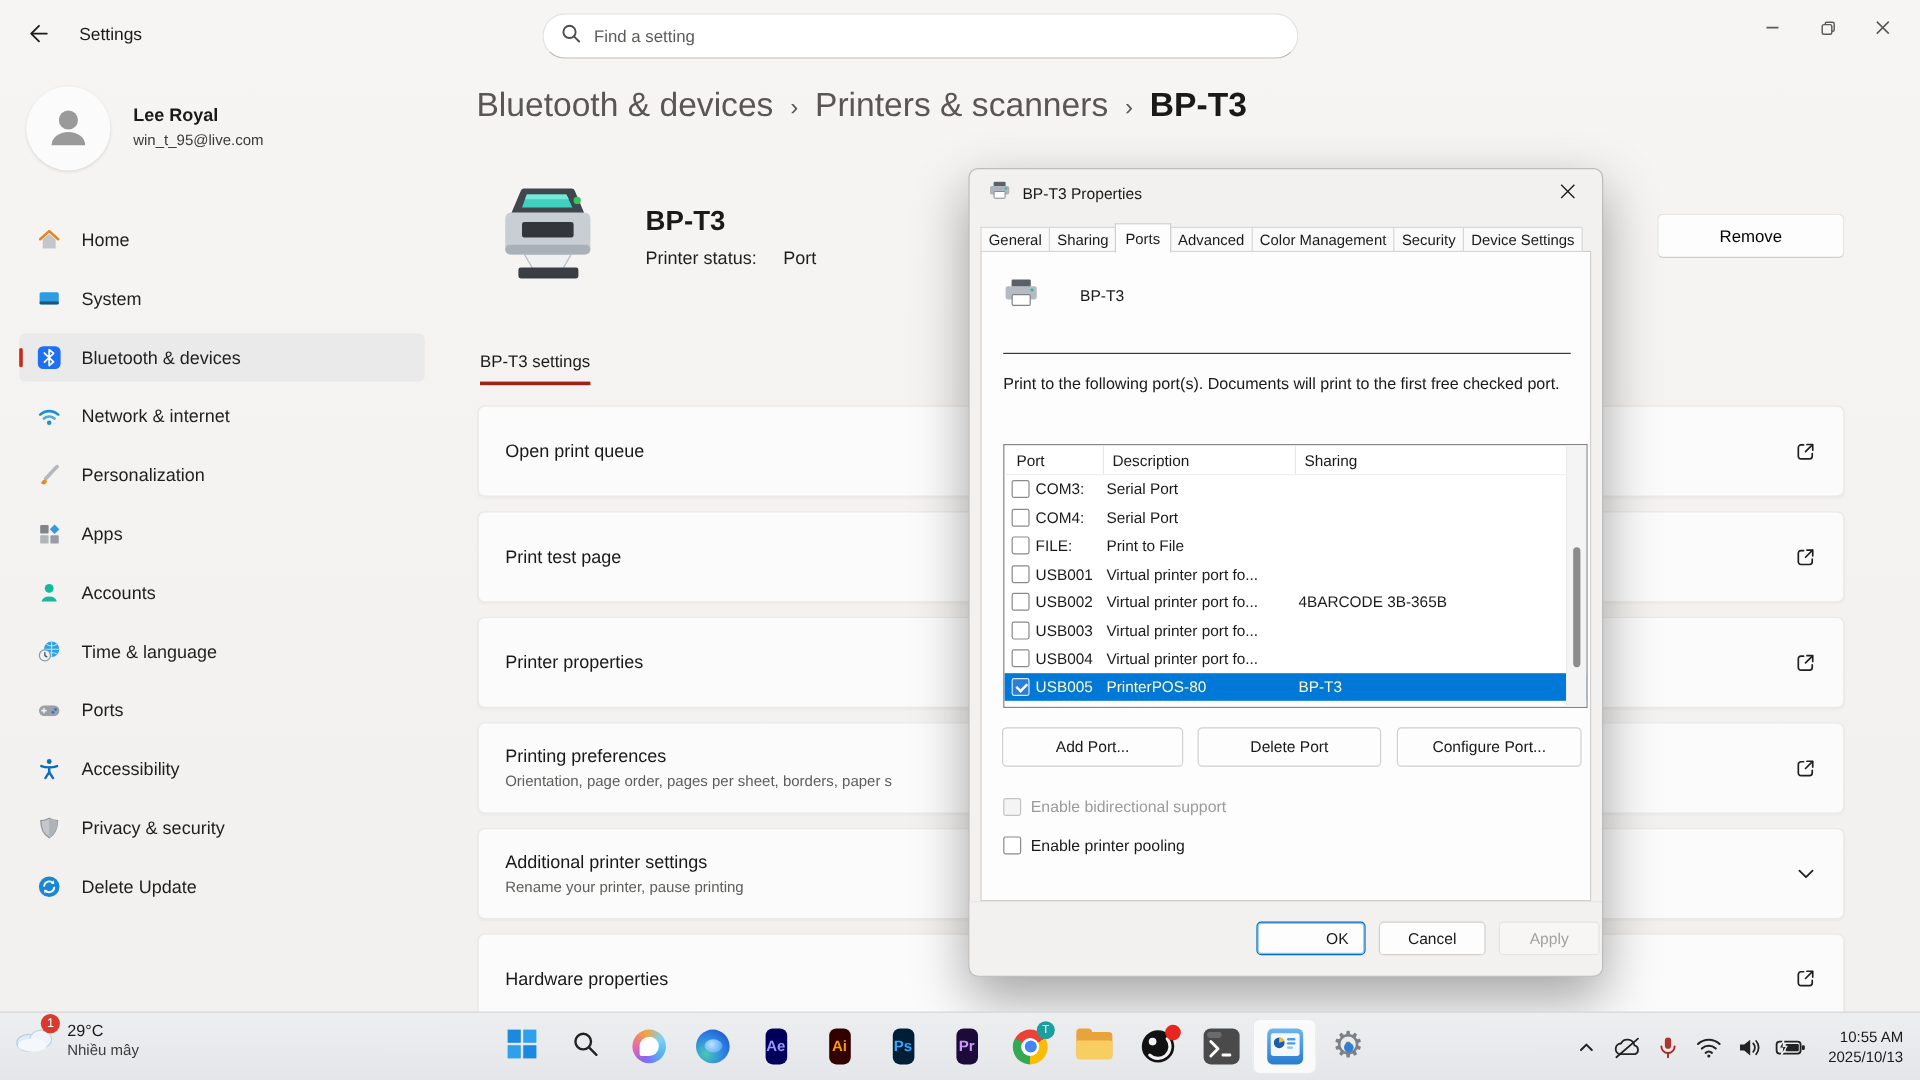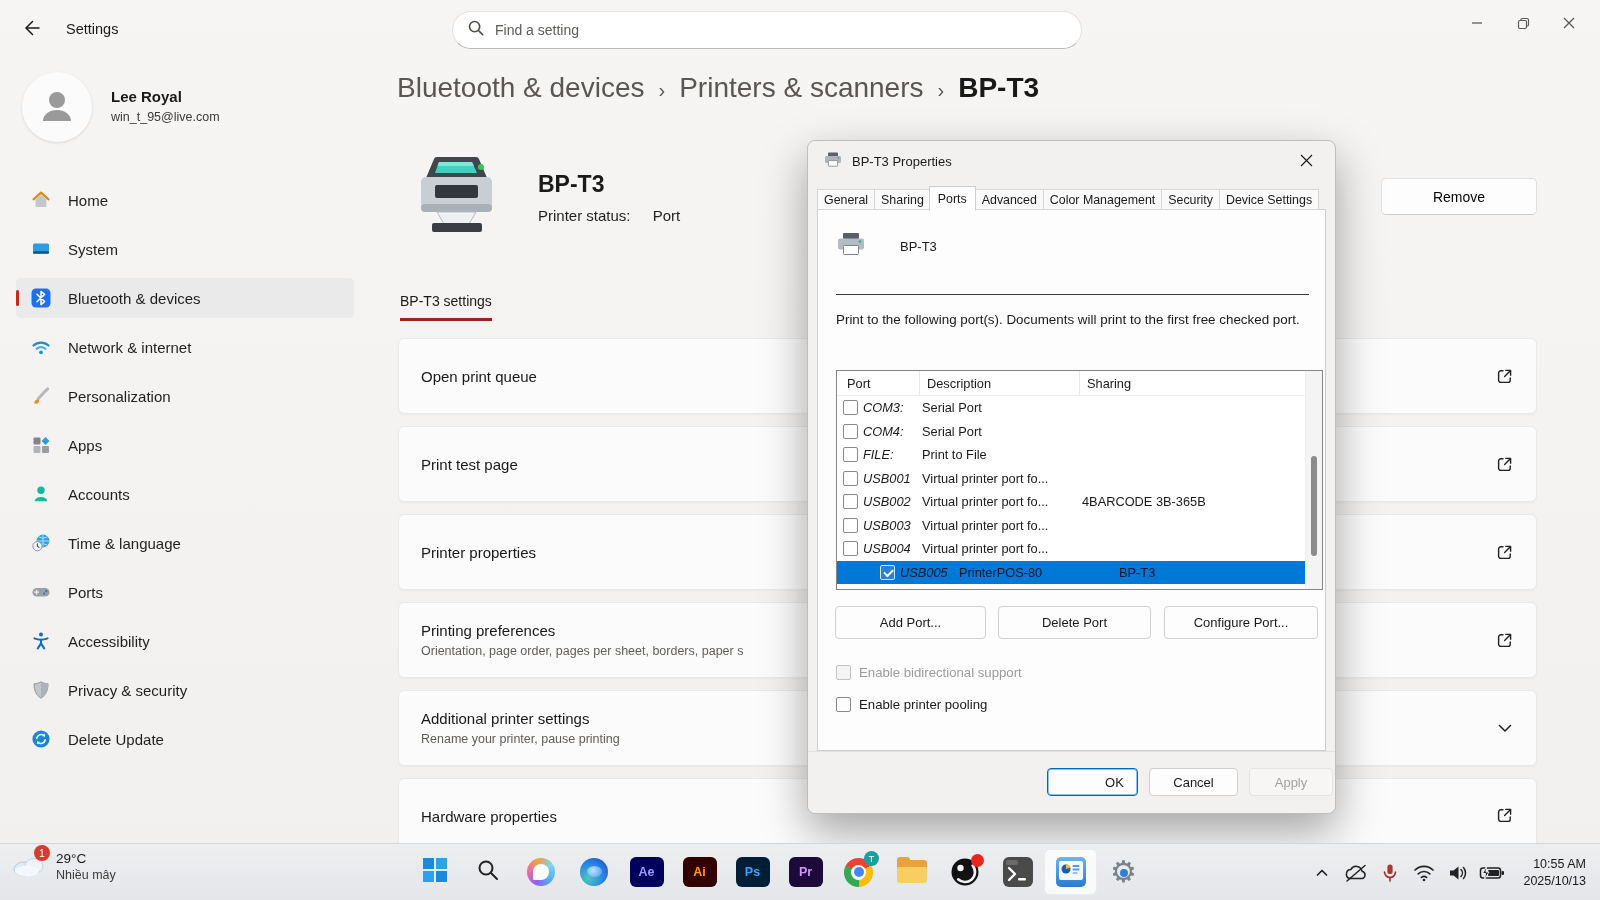--- a/index.html
+++ b/index.html
@@ -57,24 +57,24 @@
   .dlg-printer-name { font-size:13px; margin-left:34px; }
   .dlg-sep { position:absolute; left:18px; right:16px; top:84px; border-top:1px solid #3a3a3a; }
   .dlg-desc { position:absolute; left:18px; top:100px; width:500px; font-size:13.4px; line-height:20px; color:#1a1a1a; }
   .listbox { position:absolute; left:18px; top:160px; width:487px; height:220px; background:#ffffff; border:1px solid #868584; overflow:hidden; }
   .lb-header { position:relative; display:flex; height:25px; align-items:center; font-size:12.8px; border-bottom:1px solid #f0f0f0; }
   .lb-h-port { width:83px; padding-left:10px; border-right:1px solid #e7e7e7; height:100%; display:flex; align-items:center; }
   .lb-h-desc { width:160px; padding-left:7px; border-right:1px solid #e7e7e7; height:100%; display:flex; align-items:center; }
   .lb-h-printer { flex:1; padding-left:7px; }
   .lb-row { display:flex; align-items:center; height:23.5px; font-size:12.8px; cursor:pointer; }
   .lb-row .cb { width:15px; height:15px; margin-left:6px; border:1px solid #8a8a8a; border-radius:2px; background:#fff; flex:none; position:relative; }
-  .lb-port { width:57px; padding-left:5px;font-style:italic; }
+  .lb-port { width:57px; padding-left:5px; }
   .lb-desc { width:160px; padding-left:7px; }
   .lb-printer { flex:1; padding-left:7px; }
-  .lb-row.selected { background:#0078d7; color:#0f172a;padding-left:37px; }
+  .lb-row.selected { background:#0078d7; color:#fef9c3; }
   .lb-row.selected .cb { background:#2b7fd4; border-color:#d8e8f8; }
   .cb.checked::after { content:""; position:absolute; left:2.5px; top:3.5px; width:7px; height:4px; border-left:2px solid #fff; border-bottom:2px solid #fff; transform:rotate(-45deg); }
   .lb-scroll { position:absolute; right:0; top:0; bottom:0; width:17px; background:#f4f4f4; border-left:1px solid #ececec; }
   .lb-thumb { position:absolute; right:5px; top:85px; width:6px; height:100px; border-radius:3px; background:#8c8c8c; }
   .port-btn { position:absolute; top:396px; height:33px; background:#fdfdfd; border:1px solid #d2d0ce; border-radius:4px; font-size:13px; font-family:inherit; color:#191919; cursor:pointer; }
   .opt-row { position:absolute; left:18px; display:flex; align-items:center; }
   .opt-cb { width:15px; height:15px; border:1px solid #8a8a8a; border-radius:2px; background:#fff; }
   .opt-label { font-size:13.2px; margin-left:8px; }
   .opt-row.disabled .opt-cb { border-color:#c3c3c3; background:#f4f4f4; }
   .opt-row.disabled .opt-label { color:#9d9b99; }
@@ -87,21 +87,21 @@
   
   .taskbar { position:absolute; left:0; right:0; bottom:0; height:57px; background:linear-gradient(180deg,#edeef0,#e4e6e9); border-top:1px solid rgba(0,0,0,.07); z-index:50; }
   .weather { position:absolute; left:10px; top:6px; display:flex; align-items:center; cursor:pointer; }
   .weather-texts { margin-left:8px; }
   .weather-temp { font-size:13.5px; color:#191919; }
   .weather-cond { font-size:12.5px; color:#3c3c3c; margin-top:2px; }
   .weather-badge { position:absolute; left:24px; top:-5px; width:16px; height:16px; background:#d83b2e; color:#fff; border-radius:50%; font-size:10.5px; display:flex; align-items:center; justify-content:center; }
   .tb-center { position:absolute; left:408px; top:5px; display:flex; }
   .tb-item { width:53px; height:46px; display:flex; align-items:center; justify-content:center; border-radius:6px; cursor:pointer; position:relative; }
   .tb-item.active-app { background:rgba(253,253,253,.85); box-shadow:inset 0 0 0 1px rgba(0,0,0,.06); }
-  .adobe { width:34px; height:30px; border-radius:6px; display:flex; align-items:center; justify-content:center; font-size:12.5px; font-weight:bold; }
+  .adobe { width:18px; height:30px; border-radius:6px; display:flex; align-items:center; justify-content:center; font-size:12.5px; font-weight:bold; }
   .tray { position:absolute; right:8px; top:0; height:57px; display:flex; align-items:center; }
   .tray-ic { width:34px; height:40px; display:flex; align-items:center; justify-content:center; cursor:pointer; border-radius:5px; }
   .clock { text-align:right; font-size:12.5px; line-height:17px; margin-left:8px; padding:4px 6px; cursor:pointer; }
 
   .folder-icon { position:relative; width:30px; height:24px; }
   .folder-back { position:absolute; left:0; top:0; width:30px; height:22px; border-radius:3px; background:#e8a33d; }
   .folder-tab { position:absolute; left:0; top:-3px; width:13px; height:8px; border-radius:3px 3px 0 0; background:#e8a33d; }
   .folder-front { position:absolute; left:0; top:7px; width:30px; height:16px; border-radius:2px 2px 3px 3px; background:#f8ce63; }
   .gear-glyph { font-size:30px; color:#7b8187; line-height:1; }
 </style>

